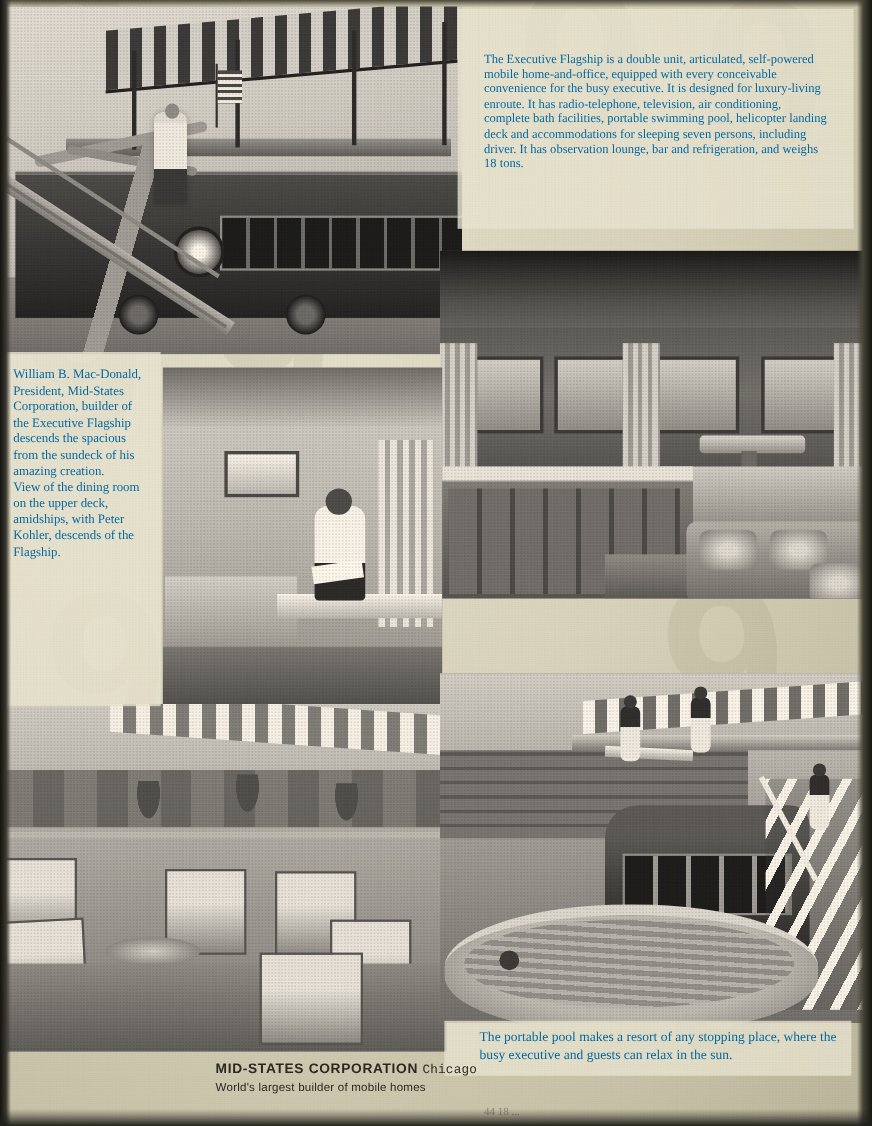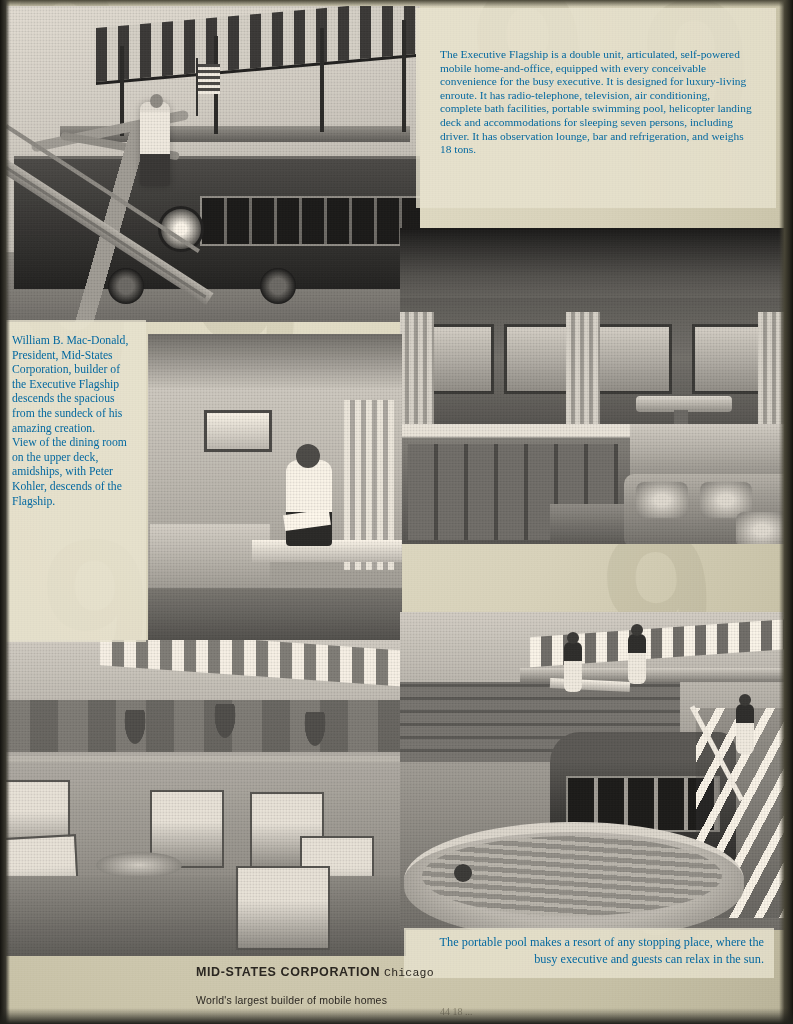--- a/index.html
+++ b/index.html
@@ -108,21 +108,21 @@
     letter-spacing: .6px;
   }
   .footer-city {
     font-family: Liberation Mono, monospace;
     font-size: 11.5px;
     letter-spacing: .2px;
   }
   .footer-sub {
     font-family: "Liberation Sans", sans-serif;
     font-size: 10.5px;
-    margin-top: 14px;
+    margin-top: 3px;
     letter-spacing: .2px;
   }
   .handwrite {
     position: absolute;
     font-family: "Liberation Serif", serif;
     font-size: 10px;
     color: #5a5442;
     opacity: .55;
   }
 
@@ -561,21 +561,21 @@
   <div class="textpanel" style="left:416px; top:8px; width:360px; height:200px; padding:40px 24px 0 24px; box-sizing:border-box;">
     <div class="body-col">The Executive Flagship is a double unit, articulated, self-powered mobile home-and-office, equipped with every conceivable convenience for the busy executive. It is designed for luxury-living enroute.  It has radio-telephone, television, air conditioning, complete bath facilities, portable swimming pool, helicopter landing deck and accommodations for sleeping seven persons, including driver.  It has observation lounge, bar and refrigeration, and weighs 18 tons.</div>
   </div>
 
   <div class="textpanel" style="left:0px; top:320px; width:146px; height:322px; padding:14px 10px 0 12px; box-sizing:border-box;">
     <div class="left-col">William B. Mac-Donald, President, Mid-States Corporation, builder of the Executive Flagship descends the spacious from the sundeck of his amazing creation.</div>
     <div class="left-col">View of the dining room on the upper deck, amidships, with Peter Kohler, descends of the Flagship.</div>
   </div>
 
 
-  <div class="textpanel" style="left:404px; top:928px; width:370px; height:50px; padding:6px 10px 0 12px; box-sizing:border-box;text-align:right;">
+  <div class="textpanel" style="left:404px; top:928px; width:370px; height:50px; padding:6px 10px 0 32px; box-sizing:border-box;">
     <div class="cap" style="position:relative; left:0; top:0;">The portable pool makes a resort of any stopping place, where the busy executive and guests can relax in the sun.</div>
   </div>
 
   <div class="footer" style="left:196px; top:962px; width:330px;">
     <span class="footer-name">MID-STATES CORPORATION</span>
     <span class="footer-city">Chicago</span>
     <div class="footer-sub">World's largest builder of mobile homes</div>
   </div>
 
   <div class="handwrite" style="left:440px; top:1006px;">44  18 ...</div>

